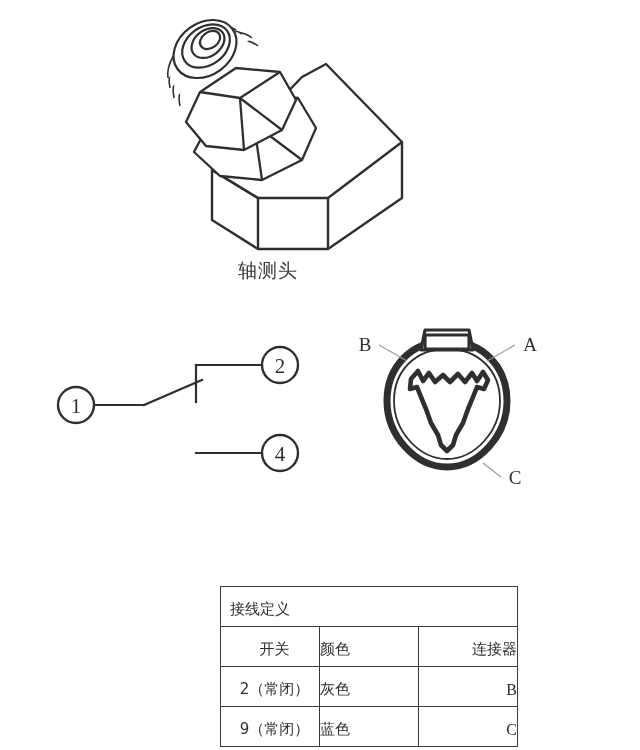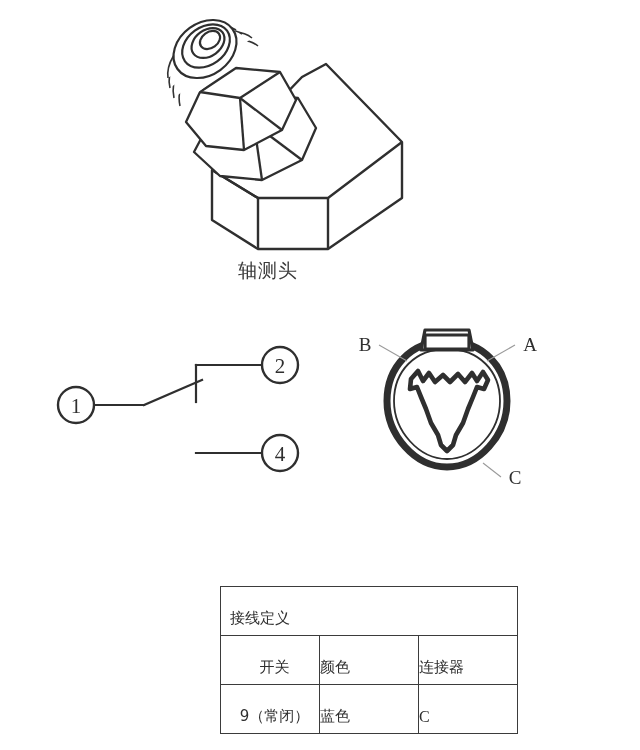--- a/index.html
+++ b/index.html
@@ -68,36 +68,36 @@
     width: 298px;
     table-layout: fixed;
     font-family: "DejaVu Sans", "Liberation Sans", sans-serif;
     font-size: 15px;
     color: #2f2f2f;
     background: #ffffff;
   }
   table.wiring td {
     border: 1.6px solid #3b3b3b;
     height: 26px;
-    padding: 19px 0 3px 0;
+    padding: 10px 0 3px 0;
     line-height: 1.15;
     vertical-align: middle;
   }
   table.wiring td.col-switch {
     width: 136px;
     padding-left: 9px;
     text-align: center;
   }
   table.wiring td.col-color {
     width: 78px;
     text-align: left;
   }
   table.wiring td.col-conn {
     width: 84px;
-    text-align: left;
+    text-align: right;
   }
   table.wiring td.title-cell {
     text-align: left;
     padding-left: 9px;
   }
   .latin { font-family: "Liberation Serif", serif; font-size: 16px; }
 
   
   .ln { fill: none; stroke: #2f2f2f; stroke-width: 2.2; stroke-linecap: square; }
   .ln-thin { fill: none; stroke: #333333; stroke-width: 1.6; }
@@ -226,19 +226,24 @@
     <tbody>
       <tr>
         <td class="title-cell" colspan="3">接线定义</td>
       </tr>
       <tr>
         <td class="col-switch">开关</td>
         <td class="col-color">颜色</td>
         <td class="col-conn">连接器</td>
       </tr>
       <tr>
+        <td class="col-switch">2（常闭）</td>
+        <td class="col-color">灰色</td>
+        <td class="col-conn latin">B</td>
+      </tr>
+      <tr>
         <td class="col-switch">9（常闭）</td>
         <td class="col-color">蓝色</td>
         <td class="col-conn latin">C</td>
       </tr>
     </tbody>
   </table>
 </div>
 
 </body></html>

